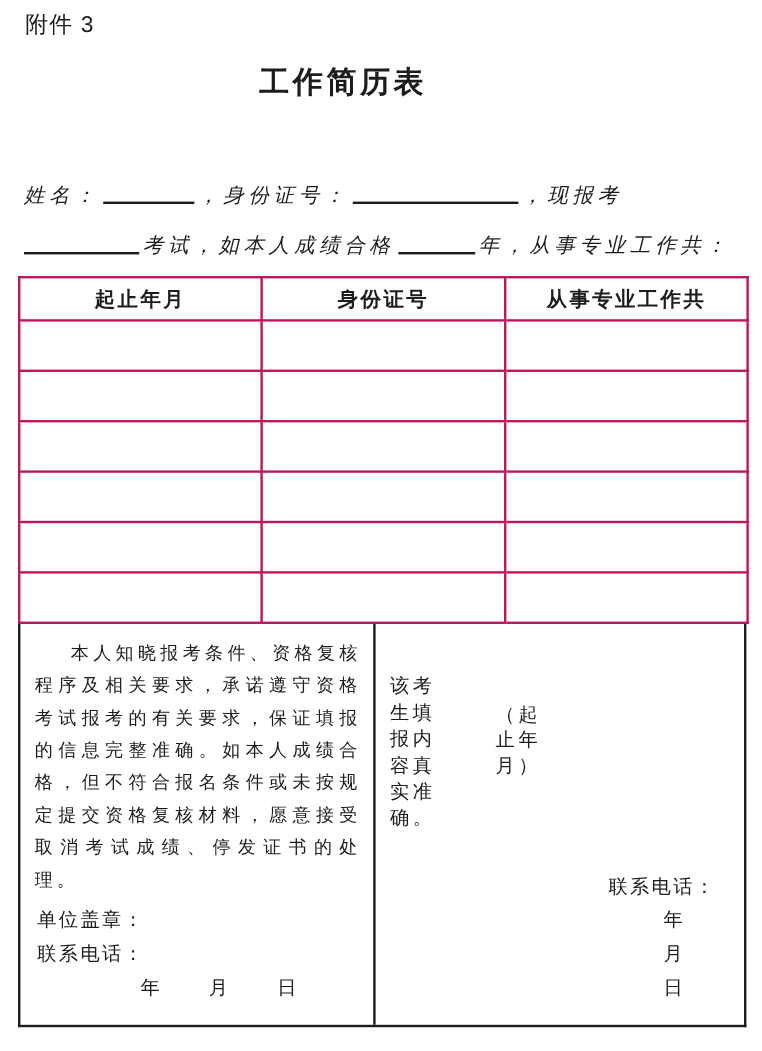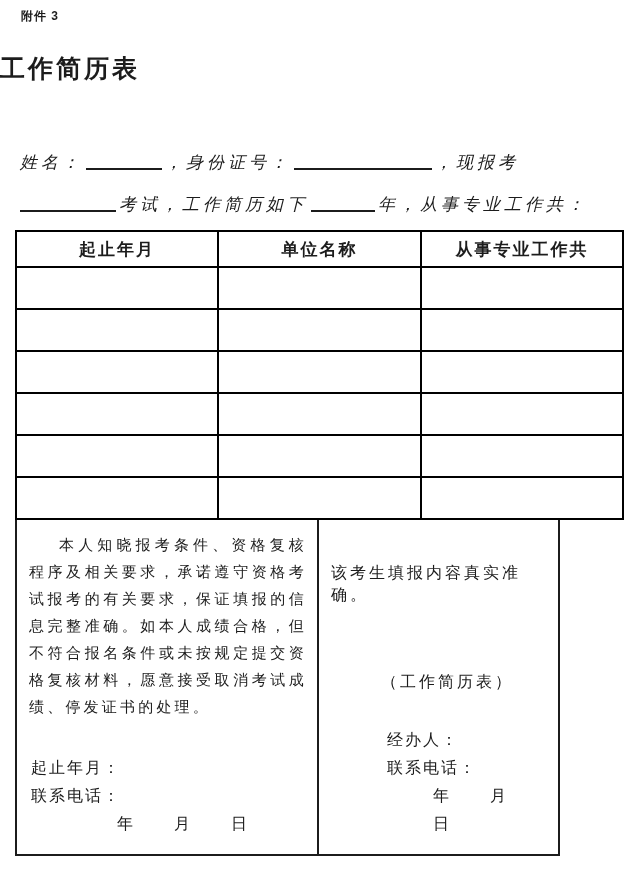--- a/index.html
+++ b/index.html
@@ -5,27 +5,27 @@
   html,body { margin:0; padding:0; }
   body {
     width:635px; height:876px;
     position:relative;
     background:#ffffff;
     color:#1c1c1c;
     font-family:"Liberation Serif","DejaVu Serif",serif;
   }
   .attachment {
     position:absolute; left:21px; top:8px;
-    font-size:12px; font-weight:bold;
+    font-size:19px; font-weight:normal;
     font-family:"Liberation Sans","DejaVu Sans",sans-serif;
     letter-spacing:1px;
   }
   .doc-title {
     position:absolute; top:52px; left:0; width:572px;
-    text-align:left;
+    text-align:center;
     font-size:25px; font-weight:bold; letter-spacing:3px;
   }
   .intro {
     position:absolute; left:20px; top:142px; width:605px;
     font-size:17px; letter-spacing:4px;font-style:italic;
   }
   .intro-line { height:42px; line-height:42px; white-space:nowrap; }
   .blank {
     display:inline-block;
     border-bottom:2px solid #1c1c1c;
@@ -35,42 +35,42 @@
   }
   .b1 { width:76px; }
   .b2 { width:138px; }
   .b3 { width:96px; margin-left:0; }
   .b4 { width:64px; }
 
   .form-table { position:absolute; left:15px; top:230px; width:607px; }
   table.grid {
     border-collapse:collapse; width:607px; table-layout:fixed;
   }
-  table.grid th, table.grid td { border:2px solid #000000; padding:0; }
+  table.grid th, table.grid td { border:2px solid #be185d; padding:0; }
   table.grid th {
     height:34px; font-size:17px; font-weight:bold;
     letter-spacing:2px; text-align:center; vertical-align:middle;
   }
   td.empty-cell { height:40px; }
 
   .bottom-row {
     display:flex;
     border:2px solid #1c1c1c; border-top:none;
     height:336px; box-sizing:border-box;
-    width:545px;
+    width:607px;
   }
   .cell-left {
     width:302px; box-sizing:border-box;
     border-right:2px solid #1c1c1c;
     display:flex; flex-direction:column;
     padding:12px 10px 16px 12px;
   }
   .cell-right {
     flex:1;
-    display:flex; flex-direction:column;
+    display:flex; flex-direction:row;
     padding:0 10px 16px 12px;
   }
   .statement-left {
     font-size:15px; line-height:27px; letter-spacing:3.2px;
     text-indent:2em; text-align:justify; margin:0;
   }
   .sig-block { margin-top:auto; font-size:16px; letter-spacing:2px; line-height:28px; }
   .sig-line-left { padding-left:2px; }
   .date-line-left { padding-left:88px; letter-spacing:3px; }
   .statement-right {
@@ -88,35 +88,35 @@
 
 <div class="attachment">附件 3</div>
 
 <div class="doc-title">工作简历表</div>
 
 <div class="intro">
   <div class="intro-line">
     <span>姓名：</span><span class="blank b1"></span><span>，</span><span>身份证号：</span><span class="blank b2"></span><span>，现报考</span>
   </div>
   <div class="intro-line">
-    <span class="blank b3"></span><span>考试，工作简历如下</span><span class="blank b4"></span><span>年，从事专业工作共：</span>
+    <span class="blank b3"></span><span>考试，如本人成绩合格</span><span class="blank b4"></span><span>年，从事专业工作共：</span>
   </div>
 </div>
 
 <div class="form-table">
   <table class="grid">
     <colgroup>
         <col style="width:202px">
         <col style="width:203px">
         <col style="width:202px">
       </colgroup>
     <tbody>
         <tr>
       <th>起止年月</th>
-      <th>单位名称</th>
+      <th>身份证号</th>
       <th>从事专业工作共</th>
     </tr>
     <tr>
           <td class="empty-cell"></td>
           <td class="empty-cell"></td>
           <td class="empty-cell"></td>
         </tr>
     <tr>
           <td class="empty-cell"></td>
           <td class="empty-cell"></td>
@@ -142,28 +142,27 @@
           <td class="empty-cell"></td>
           <td class="empty-cell"></td>
         </tr>
   </tbody>
     </table>
 
   <div class="bottom-row">
     <div class="cell-left">
       <p class="statement-left">本人知晓报考条件、资格复核程序及相关要求，承诺遵守资格考试报考的有关要求，保证填报的信息完整准确。如本人成绩合格，但不符合报名条件或未按规定提交资格复核材料，愿意接受取消考试成绩、停发证书的处理。</p>
       <div class="sig-block">
-        <div class="sig-line-left">起止年月：</div>
+        <div class="sig-line-left">单位盖章：</div>
         <div class="sig-line-left">联系电话：</div>
         <div class="date-line-left">年　　月　　日</div>
       </div>
     </div>
     <div class="cell-right">
       <div class="statement-right">该考生填报内容真实准确。</div>
-      <div class="stamp-line">（工作简历表）</div>
+      <div class="stamp-line">（起止年月）</div>
       <div class="sig-block">
-        <div class="sig-line-right">经办人：</div>
         <div class="sig-line-right">联系电话：</div>
         <div class="date-line-right">年　　月　　日</div>
       </div>
     </div>
   </div>
 </div>
 
 </body></html>

